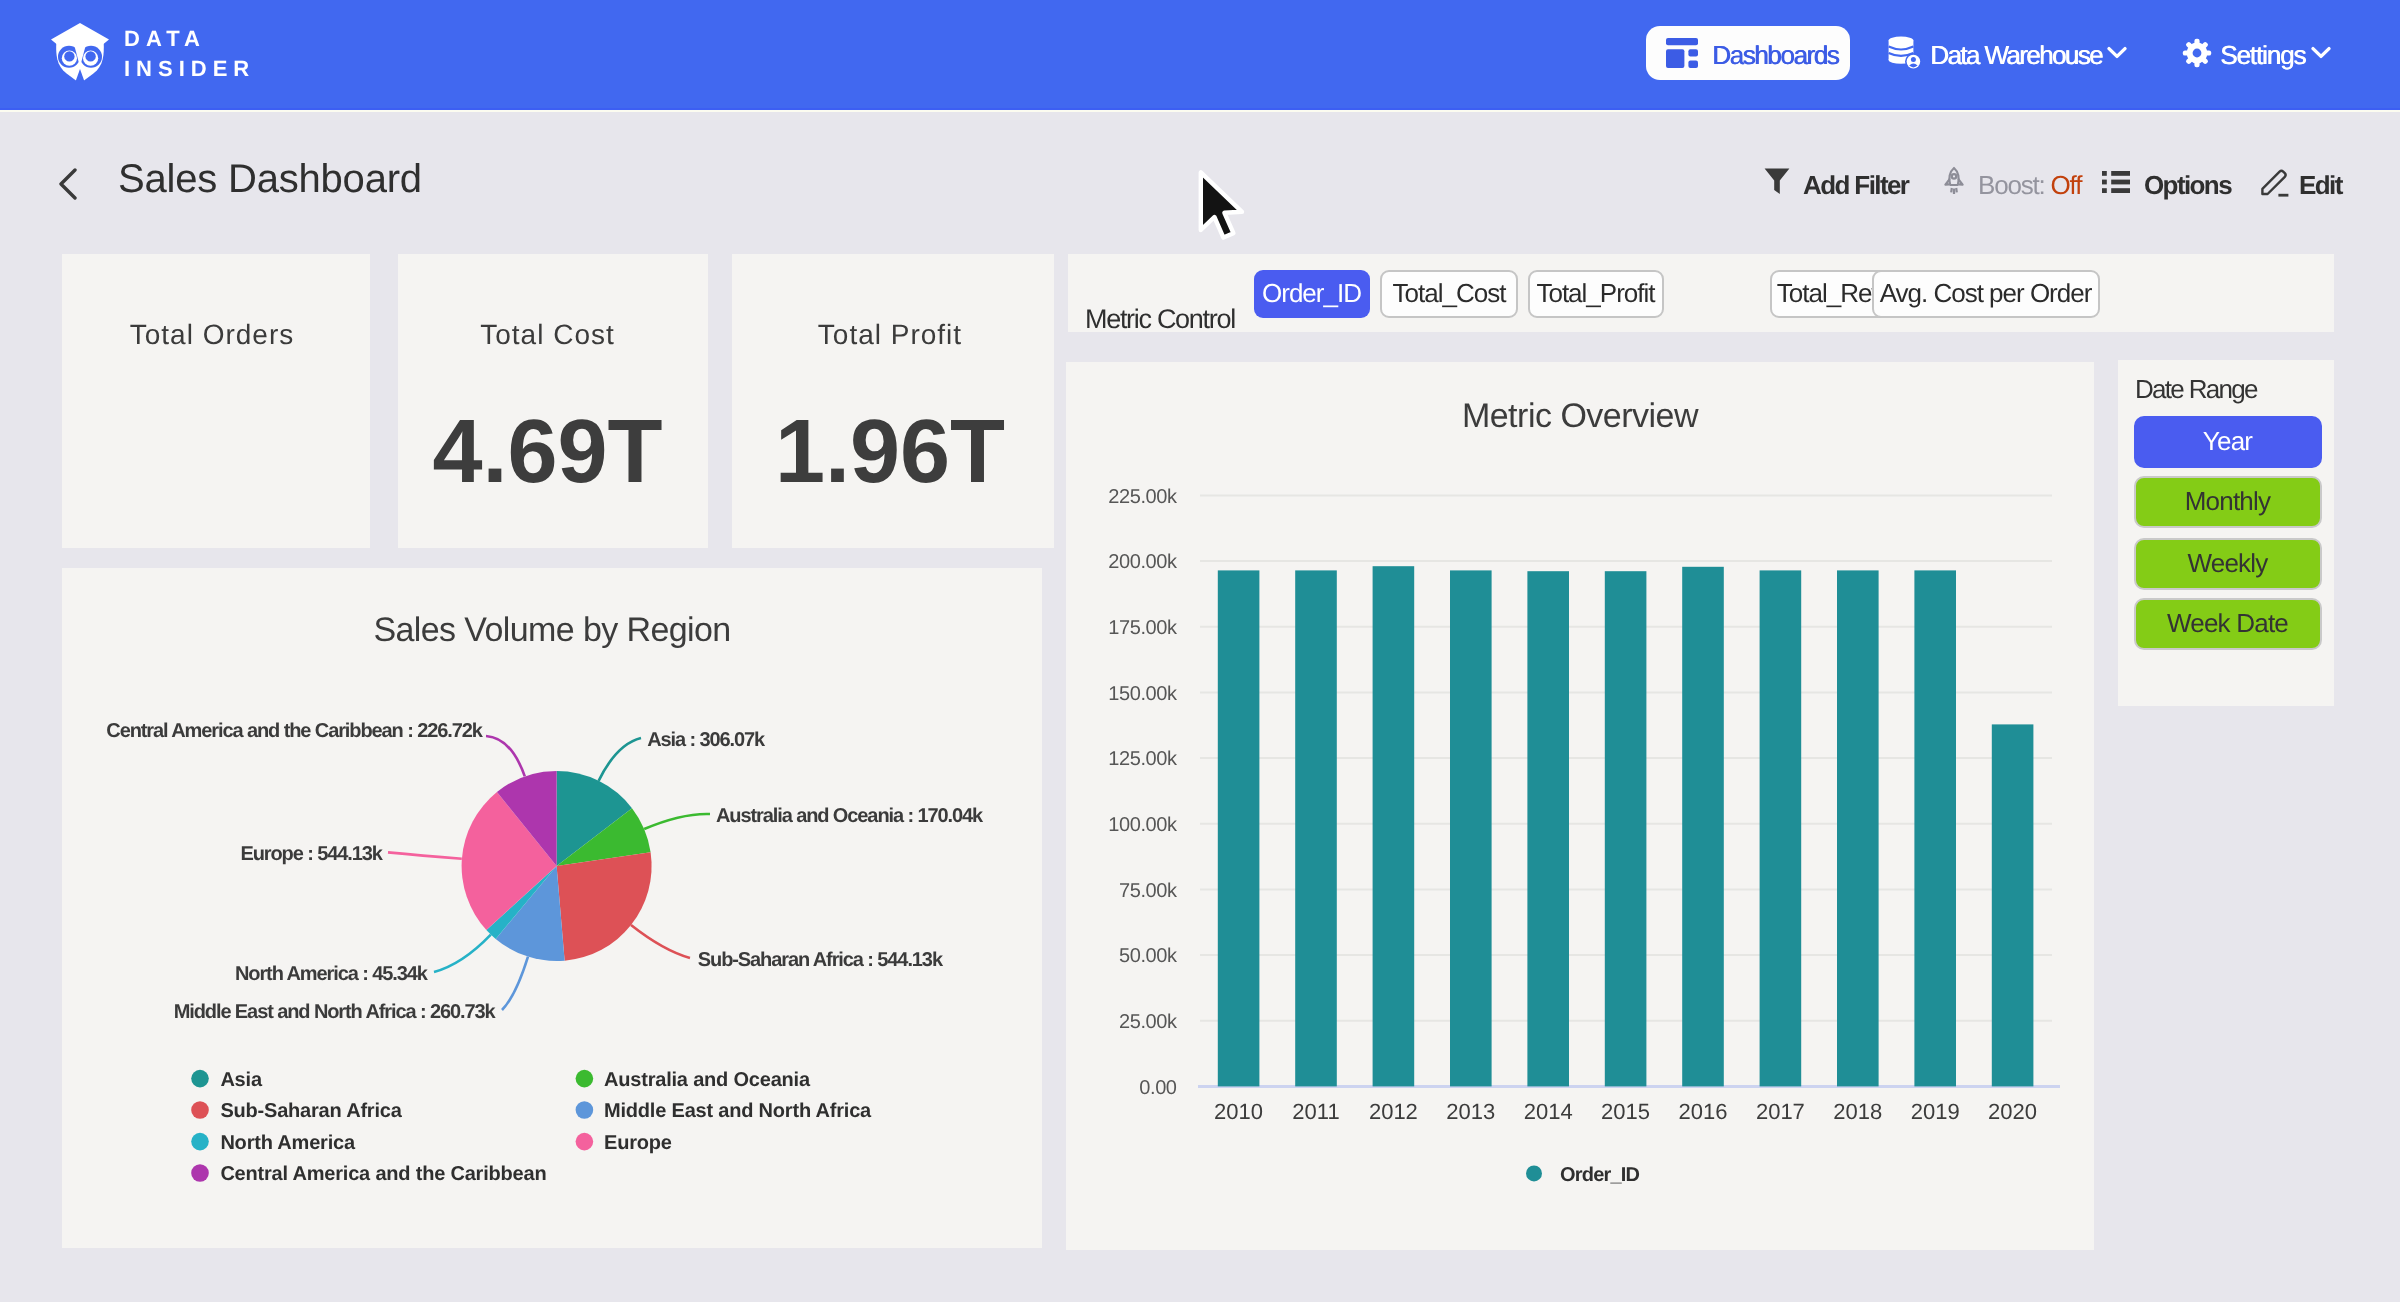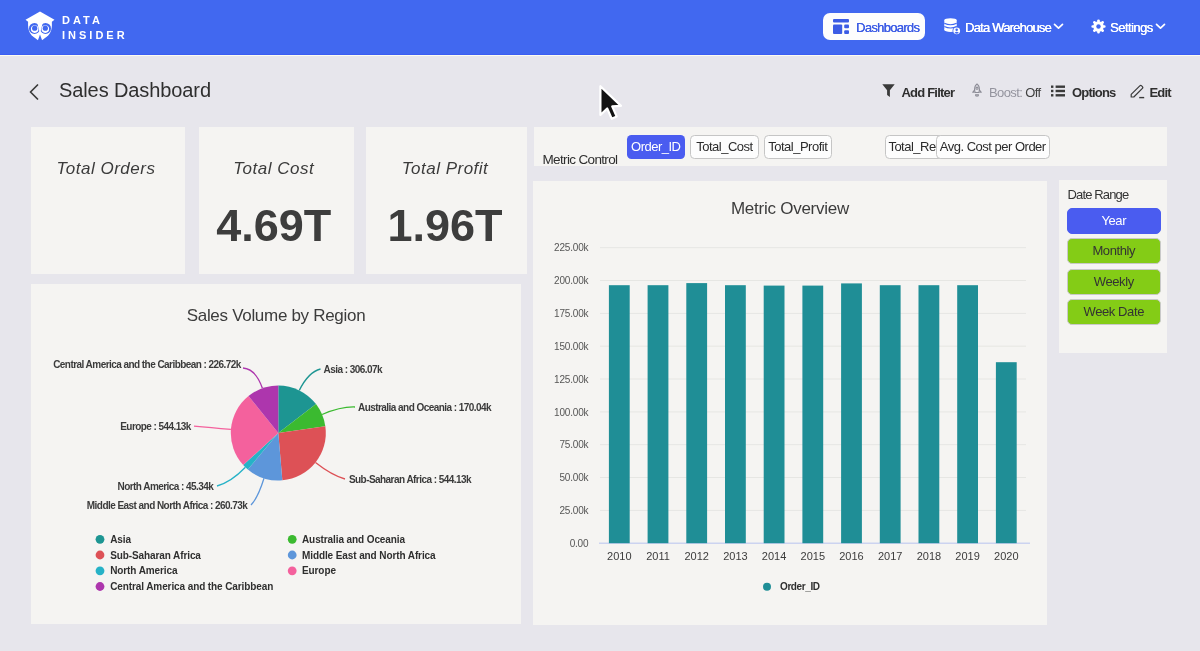--- a/index.html
+++ b/index.html
@@ -81,21 +81,21 @@
 <div class="abs" style="left:901.5px;top:85px;color:#2f2f2f;font-size:13px;font-weight:700;letter-spacing:-0.8px;">Add Filter</div>
 <svg class="abs" style="left:970px;top:83px;" width="14" height="15" viewBox="0 0 14 15">
   <g fill="none" stroke="#8d8d97" stroke-width="1.1" stroke-linejoin="round">
   <path d="M7,1 C9.2,2.8 9.9,6.5 8.9,9.5 L5.1,9.5 C4.1,6.5 4.8,2.8 7,1 Z"></path>
   <path d="M4.9,6.5 L2.7,9.3 L4.6,9.2"></path>
   <path d="M9.1,6.5 L11.3,9.3 L9.4,9.2"></path>
   <path d="M5.9,11 L5.6,13.2 M8.1,11 L8.4,13.2 M7,11.3 L7,14"></path>
   <circle cx="7" cy="5.2" r="1.1"></circle>
   </g>
 </svg>
-<div class="abs" style="left:989px;top:85px;color:#94949e;font-size:13px;letter-spacing:-0.6px;">Boost: <span style="color:#404040;text-align:center;">Off</span></div>
+<div class="abs" style="left:989px;top:85px;color:#94949e;font-size:13px;letter-spacing:-0.6px;">Boost: <span style="color:#c2410c;text-align:center;">Off</span></div>
 <svg class="abs" style="left:1051px;top:85px;" width="14" height="12" viewBox="0 0 14 12">
   <g fill="#3a3a3a">
   <rect x="0" y="0.5" width="2.4" height="2.4"></rect>
       <rect x="4.6" y="0.5" width="9.4" height="2.4"></rect>
   <rect x="0" y="4.8" width="2.4" height="2.4"></rect>
       <rect x="4.6" y="4.8" width="9.4" height="2.4"></rect>
   <rect x="0" y="9.1" width="2.4" height="2.4"></rect>
       <rect x="4.6" y="9.1" width="9.4" height="2.4"></rect>
   </g>
 </svg>
@@ -111,21 +111,21 @@
 </div>
 <div class="card" style="left:199px;top:127px;width:154.5px;height:146.5px;">
   <div class="kt" style="left:-2.5px;">Total Cost</div>
   <div class="kv" style="left:-2.5px;">4.69T</div>
 </div>
 <div class="card" style="left:365.5px;top:127px;width:161px;height:146.5px;">
   <div class="kt" style="left:-1px;">Total Profit</div>
   <div class="kv" style="left:-1px;">1.96T</div>
 </div>
 <style>
-.kt{position:absolute;top:33px;width:100%;text-align:center;font-size:17px;letter-spacing:0.5px;color:#3b3b3b;line-height:1;font-style:italic;}
+.kt{position:absolute;top:33px;width:100%;text-align:center;font-size:14px;letter-spacing:0.5px;color:#3b3b3b;line-height:1;}
 .kv{position:absolute;top:76.1px;width:100%;text-align:center;font-size:45px;font-weight:700;color:#3d3d3d;line-height:1;}
 </style>
 
 <div class="card" style="left:534px;top:127px;width:633px;height:39px;"></div>
 <div class="abs" style="left:542.5px;top:152px;color:#2f2f2f;font-size:13.5px;letter-spacing:-0.65px;">Metric Control</div>
 <div class="abs" style="left:626.5px;top:134.5px;width:58.5px;height:24px;background:#4a5cf0;color:#fff;border-radius:4.5px;font-size:13px;letter-spacing:-0.5px;line-height:24px;text-align:center;">Order_ID</div>
 <div class="abs chip" style="left:690px;width:69px;">Total_Cost</div>
 <div class="abs chip" style="left:763.5px;width:68.5px;">Total_Profit</div>
 <div class="abs chip" style="left:836.5px;width:88px;margin-left:48px;">Total_Revenue</div>
 <div class="abs chip" style="left:936px;width:113.5px;">Avg. Cost per Order</div>

